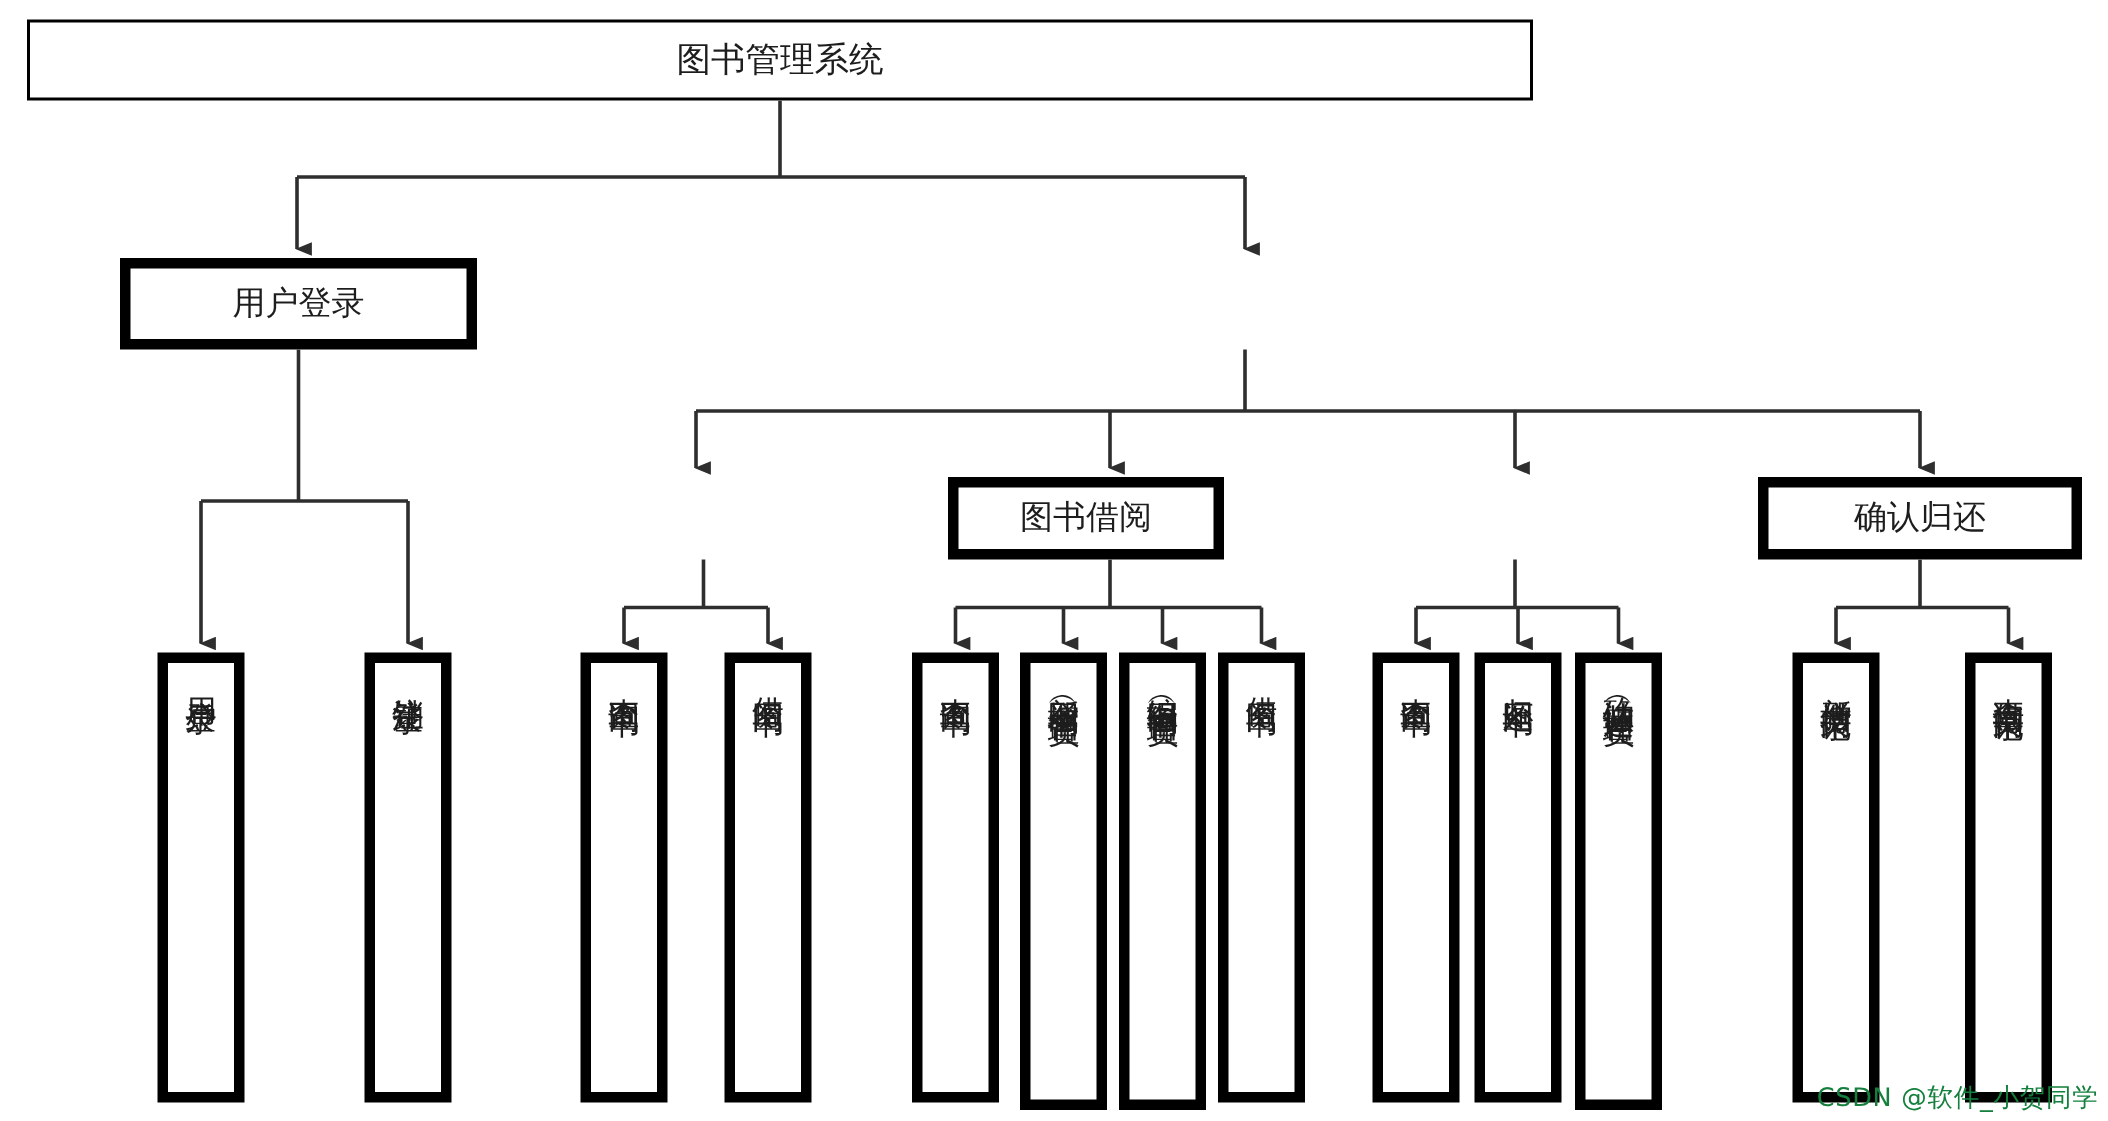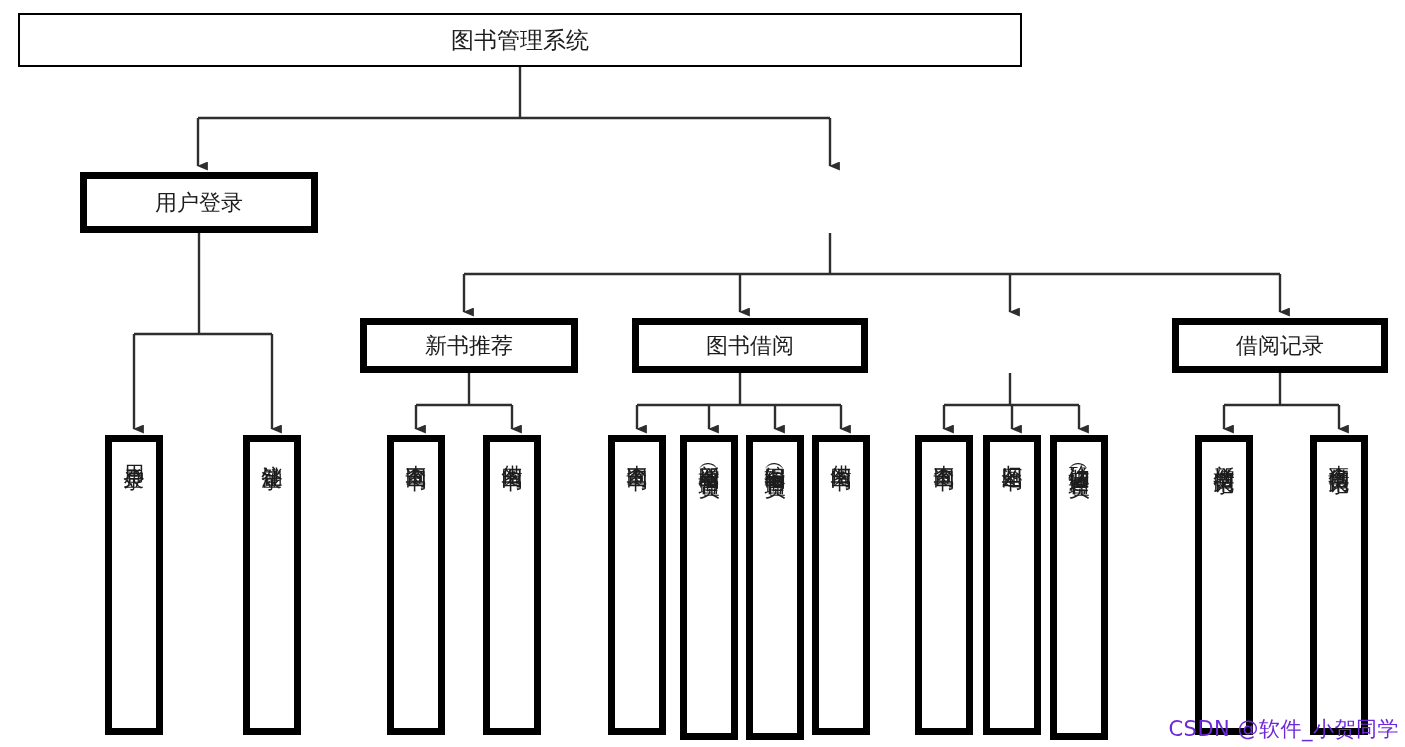--- a/index.html
+++ b/index.html
@@ -54,22 +54,22 @@
   .node.leaf .label {
     writing-mode: vertical-rl;
     text-orientation: upright;
     letter-spacing: 2px;
     line-height: 1.05;
   }
   .watermark {
     position: absolute;
     right: 6px;
     bottom: 4px;
-    font-size: 21px;
-    color: #6d28d9;
+    font-size: 17px;
+    color: #15803d;
     letter-spacing: 0.5px;
     user-select: none;
     white-space: nowrap;
   }
 </style>
 </head>
 <body>
 
 <div id="canvas">
 
@@ -127,28 +127,25 @@
   </svg>
 
   <div class="node root" id="node-root" style="left: 18px; top: 13px; width: 1004px; height: 54px;">
     <span class="label">图书管理系统</span>
   </div>
 
   <div class="node level2" id="n-l2-0" style="left: 80px; top: 172px; width: 238px; height: 61px;">
     <span class="label">用户登录</span>
   </div>
 
-  <div class="node level2 level3" id="n-l3-0" style="left: 360px; top: 318px; width: 218px; height: 55px;">
-    <span class="label">新书推荐</span>
-  </div>
-  <div class="node level2 level3" id="n-l3-1" style="left: 632px; top: 318px; width: 236px; height: 55px; justify-content: center;">
+  <div class="node level2 level3" id="n-l3-1" style="left: 632px; top: 318px; width: 184px; height: 55px; justify-content: center;">
     <span class="label">图书借阅</span>
   </div>
   <div class="node level2 level3" id="n-l3-3" style="left: 1172px; top: 318px; width: 216px; height: 55px;">
-    <span class="label">借阅记录</span>
+    <span class="label">确认归还</span>
   </div>
 
   <div class="node leaf" id="n-leaf-0" style="left: 105px; top: 435px; width: 58px; height: 300px;">
     <span class="label">用户登录</span>
   </div>
   <div class="node leaf" id="n-leaf-1" style="left: 243px; top: 435px; width: 58px; height: 300px;">
     <span class="label">注销登录</span>
   </div>
   <div class="node leaf" id="n-leaf-2" style="left: 387px; top: 435px; width: 58px; height: 300px;">
     <span class="label">查询图书</span>

